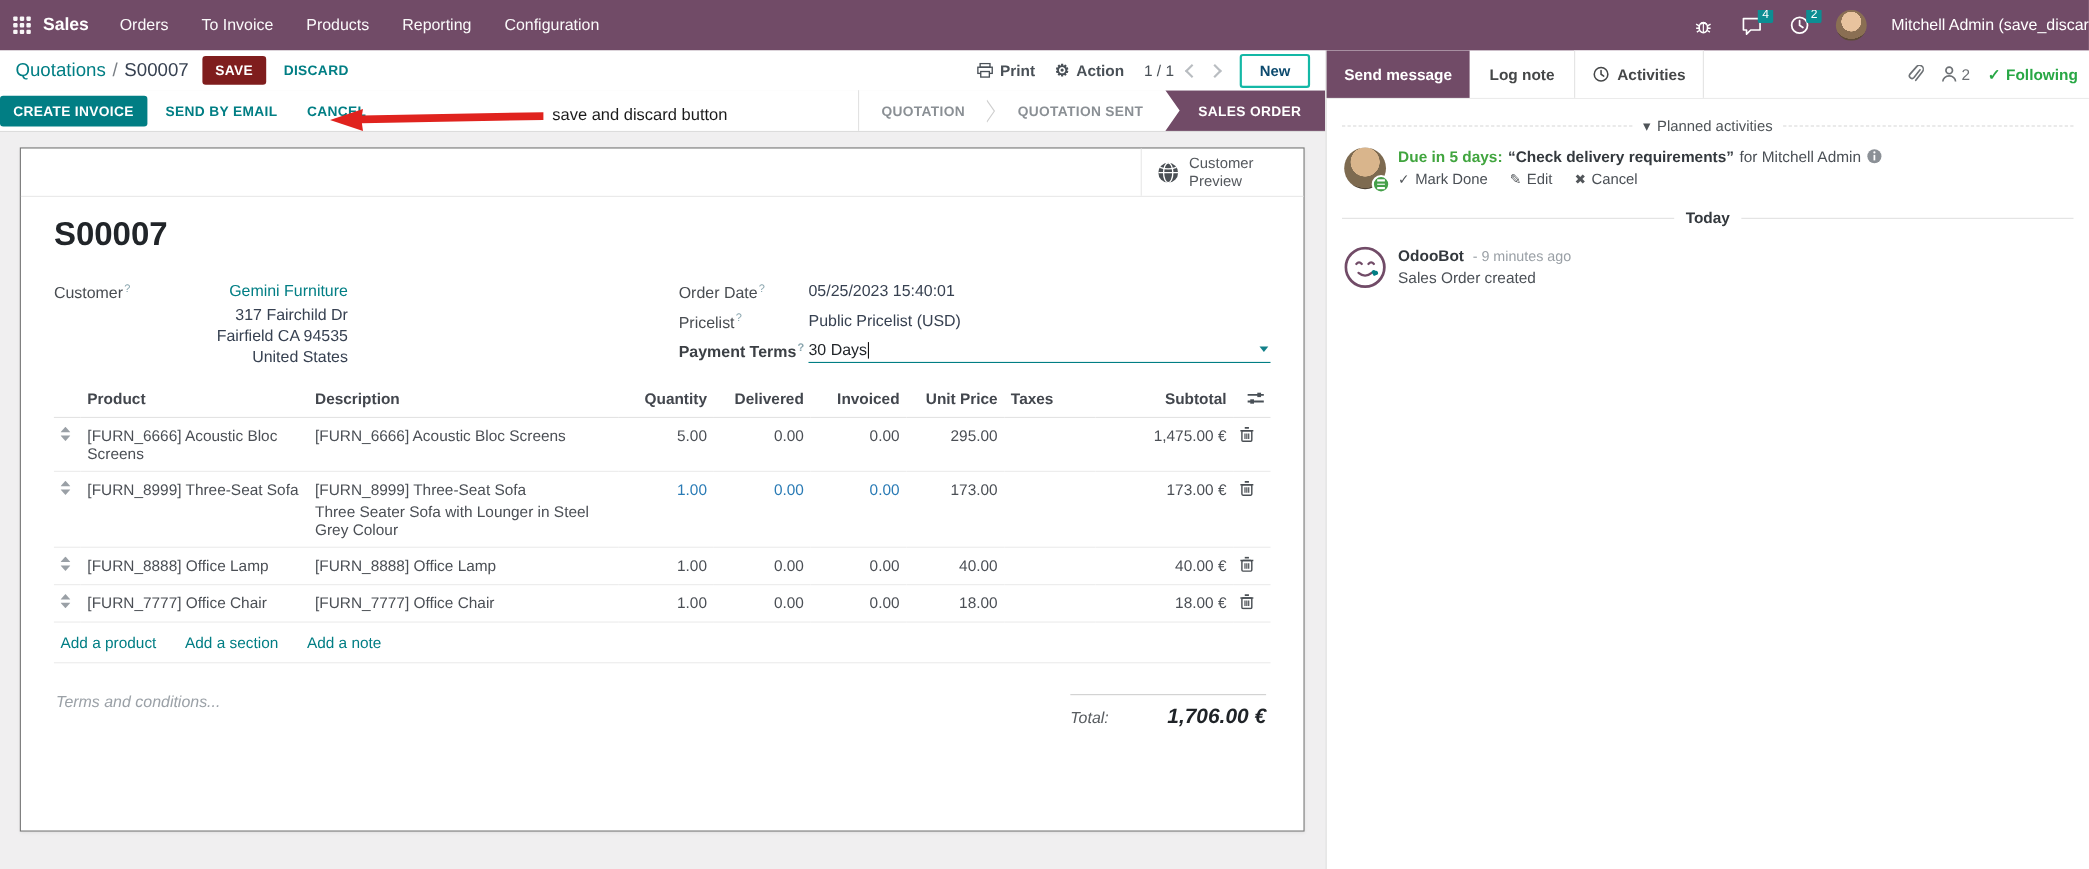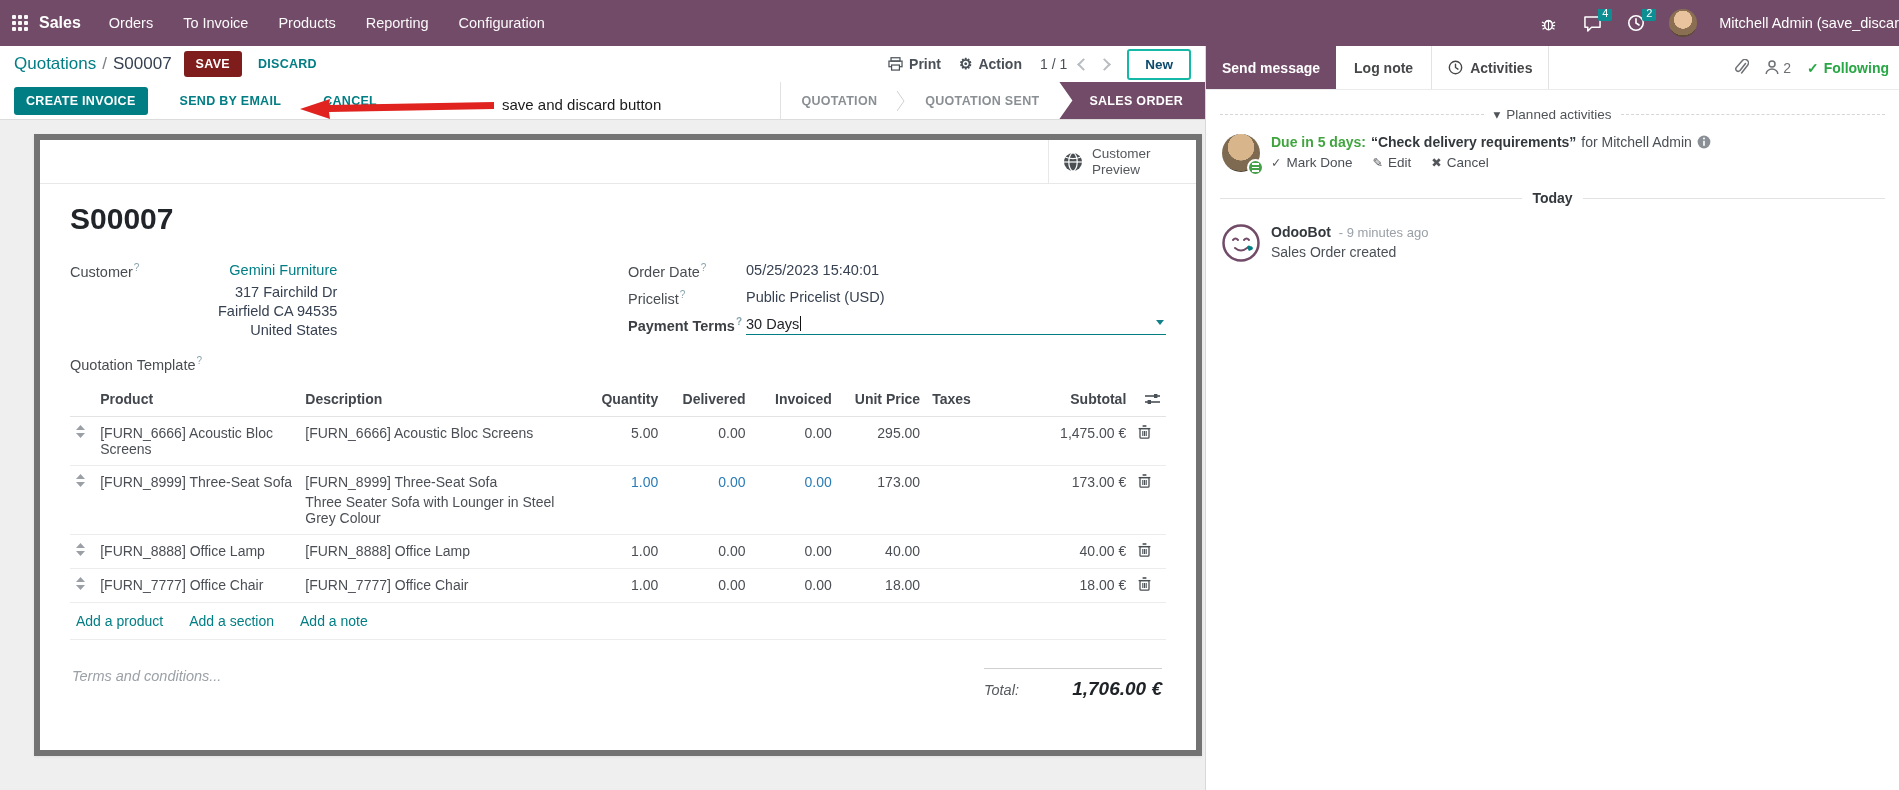--- a/index.html
+++ b/index.html
@@ -42,36 +42,36 @@
   .cp-btn { display:flex; align-items:center; gap:6px; cursor:pointer; font-weight:600; }
   .pager { display:flex; align-items:center; gap:12px; }
   .pager-count { color:#495057; }
   .chev { width:9px; height:9px; border-right:2px solid #b9bdc1; border-bottom:2px solid #b9bdc1; cursor:pointer; }
   .chev.left  { transform:rotate(135deg); }
   .chev.right { transform:rotate(-45deg); }
   .btn-new { background:#fff; border:2px solid #14b8a6; color:#0c4a6e; font-size:13.5px; font-weight:600;
              padding:6px 16px; border-radius:3px; cursor:pointer; }
 
   .statusbar-row { height:38px; background:#fff; border-bottom:1px solid #dcdcdc; display:flex; align-items:stretch; }
-  .sb-left { display:flex; align-items:center; gap:22px; padding-left:14px; }
+  .sb-left { display:flex; align-items:center; gap:7px; padding-left:0; }
   .btn-primary { background:#017e84; color:#fff; border:none; font-size:12.5px; font-weight:700;
                  padding:7px 12px; border-radius:3px; cursor:pointer; letter-spacing:.3px; }
   .btn-flat { background:none; border:none; color:#017e84; font-size:12.5px; font-weight:700;
               padding:7px 10px; cursor:pointer; letter-spacing:.3px; }
   .steps { margin-left:auto; display:flex; align-items:stretch; border-left:1px solid #e2e2e2; }
   .step { display:flex; align-items:center; padding:0 20px; color:#8a8f94; font-size:12.5px;
           font-weight:600; letter-spacing:.3px; cursor:pointer; }
   .step-chev { align-self:center; width:8px; height:22px; }
   .step-chev svg { display:block; }
   .step.active { background:#714B67; color:#fff;
                  clip-path:polygon(0 0,100% 0,100% 100%,0 100%,13px 50%); padding:0 22px 0 30px; }
 
   .content { position:absolute; left:0; top:74px; width:1205px; height:670px; }
-  .card { position:absolute; left:34px; top:14px; width:1168px; height:622px; background:#fff;
-          border:6px solid #737373; box-shadow:0 1px 3px rgba(0,0,0,.06); }
+  .card { position:absolute; left:18px; top:14px; width:1168px; height:622px; background:#fff;
+          border:1px solid #737373; box-shadow:0 1px 3px rgba(0,0,0,.06); }
   .card-topstrip { height:44px; border-bottom:1px solid #e8e8e8; display:flex; justify-content:flex-end; }
   .preview-btn { width:148px; border-left:1px solid #e8e8e8; display:flex; align-items:center; gap:9px;
                  padding:0 14px; cursor:pointer; }
   .preview-label { font-size:13.5px; color:#54585d; line-height:1.18; width:74px; }
 
   .sheet { padding:18px 30px 0 30px; }
   .doc-title { font-size:30px; font-weight:700; color:#212529; margin-bottom:26px; }
 
   .field-groups { display:flex; }
   .group-left { width:570px; }
@@ -313,24 +313,20 @@
               <div class="frow">
                 <div class="flabel"><span>Customer</span><sup class="hint">?</sup></div>
                 <div class="fvalue">
                   <div class="link">Gemini Furniture</div>
                   <div class="addr" style="margin-top:6px;">
                     <div>317 Fairchild Dr</div>
                     <div>Fairfield CA 94535</div>
                     <div>United States</div>
                   </div>
                 </div>
-              </div>
-              <div class="frow qt-row">
-                <div class="flabel"><span>Quotation Template</span><sup class="hint">?</sup></div>
-                <div class="fvalue"></div>
               </div>
             </div>
 
             <div class="group-right">
               <div class="frow">
                 <div class="flabel"><span>Order Date</span><sup class="hint">?</sup></div>
                 <div class="fvalue">05/25/2023 15:40:01</div>
               </div>
               <div class="frow">
                 <div class="flabel"><span>Pricelist</span><sup class="hint">?</sup></div>

